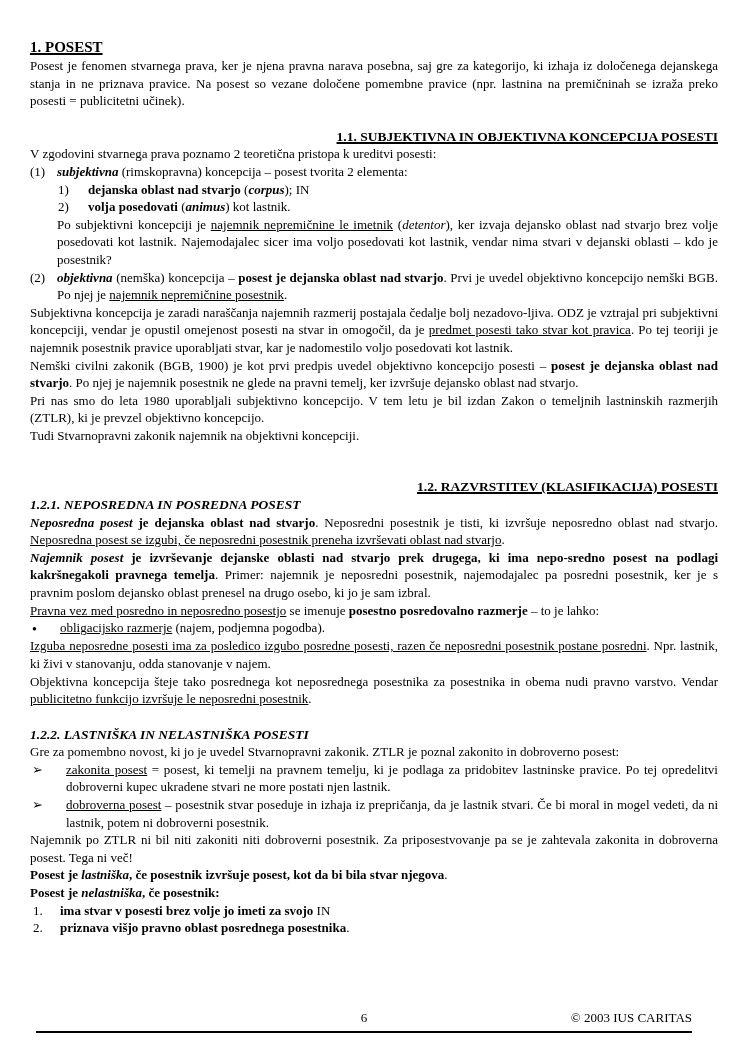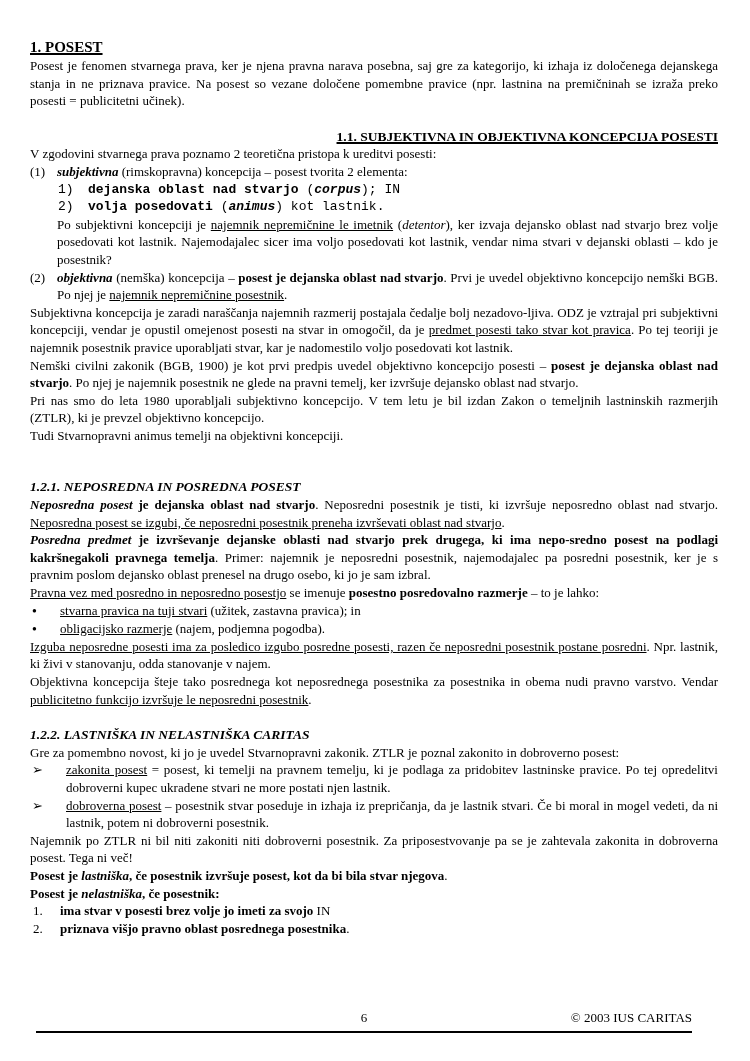--- a/index.html
+++ b/index.html
@@ -19,21 +19,21 @@
   .h2{font-size:13.5px;font-weight:bold;text-decoration:underline;text-decoration-thickness:1.5px;text-align:right;}
   .h3{font-size:13.5px;font-weight:bold;font-style:italic;text-align:left;}
   .b{font-weight:bold;}
   .i{font-style:italic;}
   .u{text-decoration:underline;}
   .sp1{height:18px;}
   .sp2{height:34px;}
   .marker{display:inline-block;}
   .li-paren{padding-left:27px;}
   .li-paren .marker{width:27px;margin-left:-27px;}
-  .li-sub{padding-left:58px;font-family:Liberation Mono, monospace;}
+  .li-sub{padding-left:58px;}
   .li-sub .marker{width:30px;margin-left:-30px;}
   .li-bullet{padding-left:30px;}
   .li-bullet .marker{width:30px;margin-left:-30px;font-size:8px;vertical-align:1.5px;padding-left:2px;box-sizing:border-box;}
   .li-arrow{padding-left:36px;}
   .li-arrow .marker{width:36px;margin-left:-36px;padding-left:2px;box-sizing:border-box;}
   .li-num{padding-left:30px;}
   .li-num .marker{width:30px;margin-left:-30px;padding-left:3px;box-sizing:border-box;}
   .ind{margin-left:27px;}
   .footer{
     position:absolute;left:36px;width:656px;bottom:18px;
@@ -56,32 +56,32 @@
       <div class="blk h2"><span>1.1. SUBJEKTIVNA IN OBJEKTIVNA KONCEPCIJA POSESTI</span></div>
       <div class="blk p"><span>V zgodovini stvarnega prava poznamo 2 teoretična pristopa k ureditvi posesti:</span></div>
       <div class="blk li-paren"><span class="marker">(1)</span><span class="b i">subjektivna</span><span> (rimskopravna) koncepcija – posest tvorita 2 elementa:</span></div>
       <div class="blk li-sub"><span class="marker">1)</span><span class="b">dejanska oblast nad stvarjo</span><span> (</span><span class="b i">corpus</span><span>); IN</span></div>
       <div class="blk li-sub"><span class="marker">2)</span><span class="b">volja posedovati</span><span> (</span><span class="b i">animus</span><span>) kot lastnik.</span></div>
       <div class="blk ind"><span>Po subjektivni koncepciji je </span><span class="u">najemnik nepremičnine le imetnik</span><span> (</span><span class="i">detentor</span><span>), ker izvaja dejansko oblast nad stvarjo brez volje posedovati kot lastnik. Najemodajalec sicer ima voljo posedovati kot lastnik, vendar nima stvari v dejanski oblasti – kdo je posestnik?</span></div>
       <div class="blk li-paren"><span class="marker">(2)</span><span class="b i">objektivna</span><span> (nemška) koncepcija – </span><span class="b">posest je dejanska oblast nad stvarjo</span><span>. Prvi je uvedel objektivno koncepcijo nemški BGB. Po njej je </span><span class="u">najemnik nepremičnine posestnik</span><span>.</span></div>
       <div class="blk p"><span>Subjektivna koncepcija je zaradi naraščanja najemnih razmerij postajala čedalje bolj nezadovo-ljiva. ODZ je vztrajal pri subjektivni koncepciji, vendar je opustil omejenost posesti na stvar in omogočil, da je </span><span class="u">predmet posesti tako stvar kot pravica</span><span>. Po tej teoriji je najemnik posestnik pravice uporabljati stvar, kar je nadomestilo voljo posedovati kot lastnik.</span></div>
       <div class="blk p"><span>Nemški civilni zakonik (BGB, 1900) je kot prvi predpis uvedel objektivno koncepcijo posesti – </span><span class="b">posest je dejanska oblast nad stvarjo</span><span>. Po njej je najemnik posestnik ne glede na pravni temelj, ker izvršuje dejansko oblast nad stvarjo.</span></div>
       <div class="blk p"><span>Pri nas smo do leta 1980 uporabljali subjektivno koncepcijo. V tem letu je bil izdan Zakon o temeljnih lastninskih razmerjih (ZTLR), ki je prevzel objektivno koncepcijo.</span></div>
-      <div class="blk p"><span>Tudi Stvarnopravni animus temelji na objektivni koncepciji.</span></div>
+      <div class="blk p"><span>Tudi Stvarnopravni zakonik najemnik na objektivni koncepciji.</span></div>
       <div class="blk sp2"></div>
+      <div class="blk h2"><span>1.2. RAZVRSTITEV (KLASIFIKACIJA) POSESTI</span></div>
       <div class="blk h3"><span>1.2.1. NEPOSREDNA IN POSREDNA POSEST</span></div>
       <div class="blk p"><span class="b i">Neposredna posest</span><span class="b"> je dejanska oblast nad stvarjo</span><span>. Neposredni posestnik je tisti, ki izvršuje neposredno oblast nad stvarjo. </span><span class="u">Neposredna posest se izgubi, če neposredni posestnik preneha izvrševati oblast nad stvarjo</span><span>.</span></div>
-      <div class="blk p"><span class="b i">Posredna predmet</span><span class="b"> je izvrševanje dejanske oblasti nad stvarjo prek drugega, ki ima nepo-sredno posest na podlagi kakršnegakoli pravnega temelja</span><span>. Primer: najemnik je neposredni posestnik, najemodajalec pa posredni posestnik, ker je s pravnim poslom dejansko oblast prenesel na drugo osebo, ki jo je sam izbral.</span></div>
+      <div class="blk p"><span class="b i">Najemnik posest</span><span class="b"> je izvrševanje dejanske oblasti nad stvarjo prek drugega, ki ima nepo-sredno posest na podlagi kakršnegakoli pravnega temelja</span><span>. Primer: najemnik je neposredni posestnik, najemodajalec pa posredni posestnik, ker je s pravnim poslom dejansko oblast prenesel na drugo osebo, ki jo je sam izbral.</span></div>
       <div class="blk p"><span class="u">Pravna vez med posredno in neposredno posestjo</span><span> se imenuje </span><span class="b">posestno posredovalno razmerje</span><span> – to je lahko:</span></div>
-      <div class="blk li-bullet"><span class="marker">●</span><span class="u">stvarna pravica na tuji stvari</span><span> (užitek, zastavna pravica); in</span></div>
       <div class="blk li-bullet"><span class="marker">●</span><span class="u">obligacijsko razmerje</span><span> (najem, podjemna pogodba).</span></div>
       <div class="blk p"><span class="u">Izguba neposredne posesti ima za posledico izgubo posredne posesti, razen če neposredni posestnik postane posredni</span><span>. Npr. lastnik, ki živi v stanovanju, odda stanovanje v najem.</span></div>
       <div class="blk p"><span>Objektivna koncepcija šteje tako posrednega kot neposrednega posestnika za posestnika in obema nudi pravno varstvo. Vendar </span><span class="u">publicitetno funkcijo izvršuje le neposredni posestnik</span><span>.</span></div>
       <div class="blk sp1"></div>
-      <div class="blk h3"><span>1.2.2. LASTNIŠKA IN NELASTNIŠKA CARITAS</span></div>
+      <div class="blk h3"><span>1.2.2. LASTNIŠKA IN NELASTNIŠKA POSESTI</span></div>
       <div class="blk p"><span>Gre za pomembno novost, ki jo je uvedel Stvarnopravni zakonik. ZTLR je poznal zakonito in dobroverno posest:</span></div>
       <div class="blk li-arrow"><span class="marker">➢</span><span class="u">zakonita posest</span><span> = posest, ki temelji na pravnem temelju, ki je podlaga za pridobitev lastninske pravice. Po tej opredelitvi dobroverni kupec ukradene stvari ne more postati njen lastnik.</span></div>
       <div class="blk li-arrow"><span class="marker">➢</span><span class="u">dobroverna posest</span><span> – posestnik stvar poseduje in izhaja iz prepričanja, da je lastnik stvari. Če bi moral in mogel vedeti, da ni lastnik, potem ni dobroverni posestnik.</span></div>
       <div class="blk p"><span>Najemnik po ZTLR ni bil niti zakoniti niti dobroverni posestnik. Za priposestvovanje pa se je zahtevala zakonita in dobroverna posest. Tega ni več!</span></div>
       <div class="blk p"><span class="b">Posest je </span><span class="b i">lastniška</span><span class="b">, če posestnik izvršuje posest, kot da bi bila stvar njegova</span><span>.</span></div>
       <div class="blk p"><span class="b">Posest je </span><span class="b i">nelastniška</span><span class="b">, če posestnik:</span></div>
       <div class="blk li-num"><span class="marker">1.</span><span class="b">ima stvar v posesti brez volje jo imeti za svojo</span><span> IN</span></div>
       <div class="blk li-num"><span class="marker">2.</span><span class="b">priznava višjo pravno oblast posrednega posestnika</span><span>.</span></div>
     </div>
   <div class="footer">

